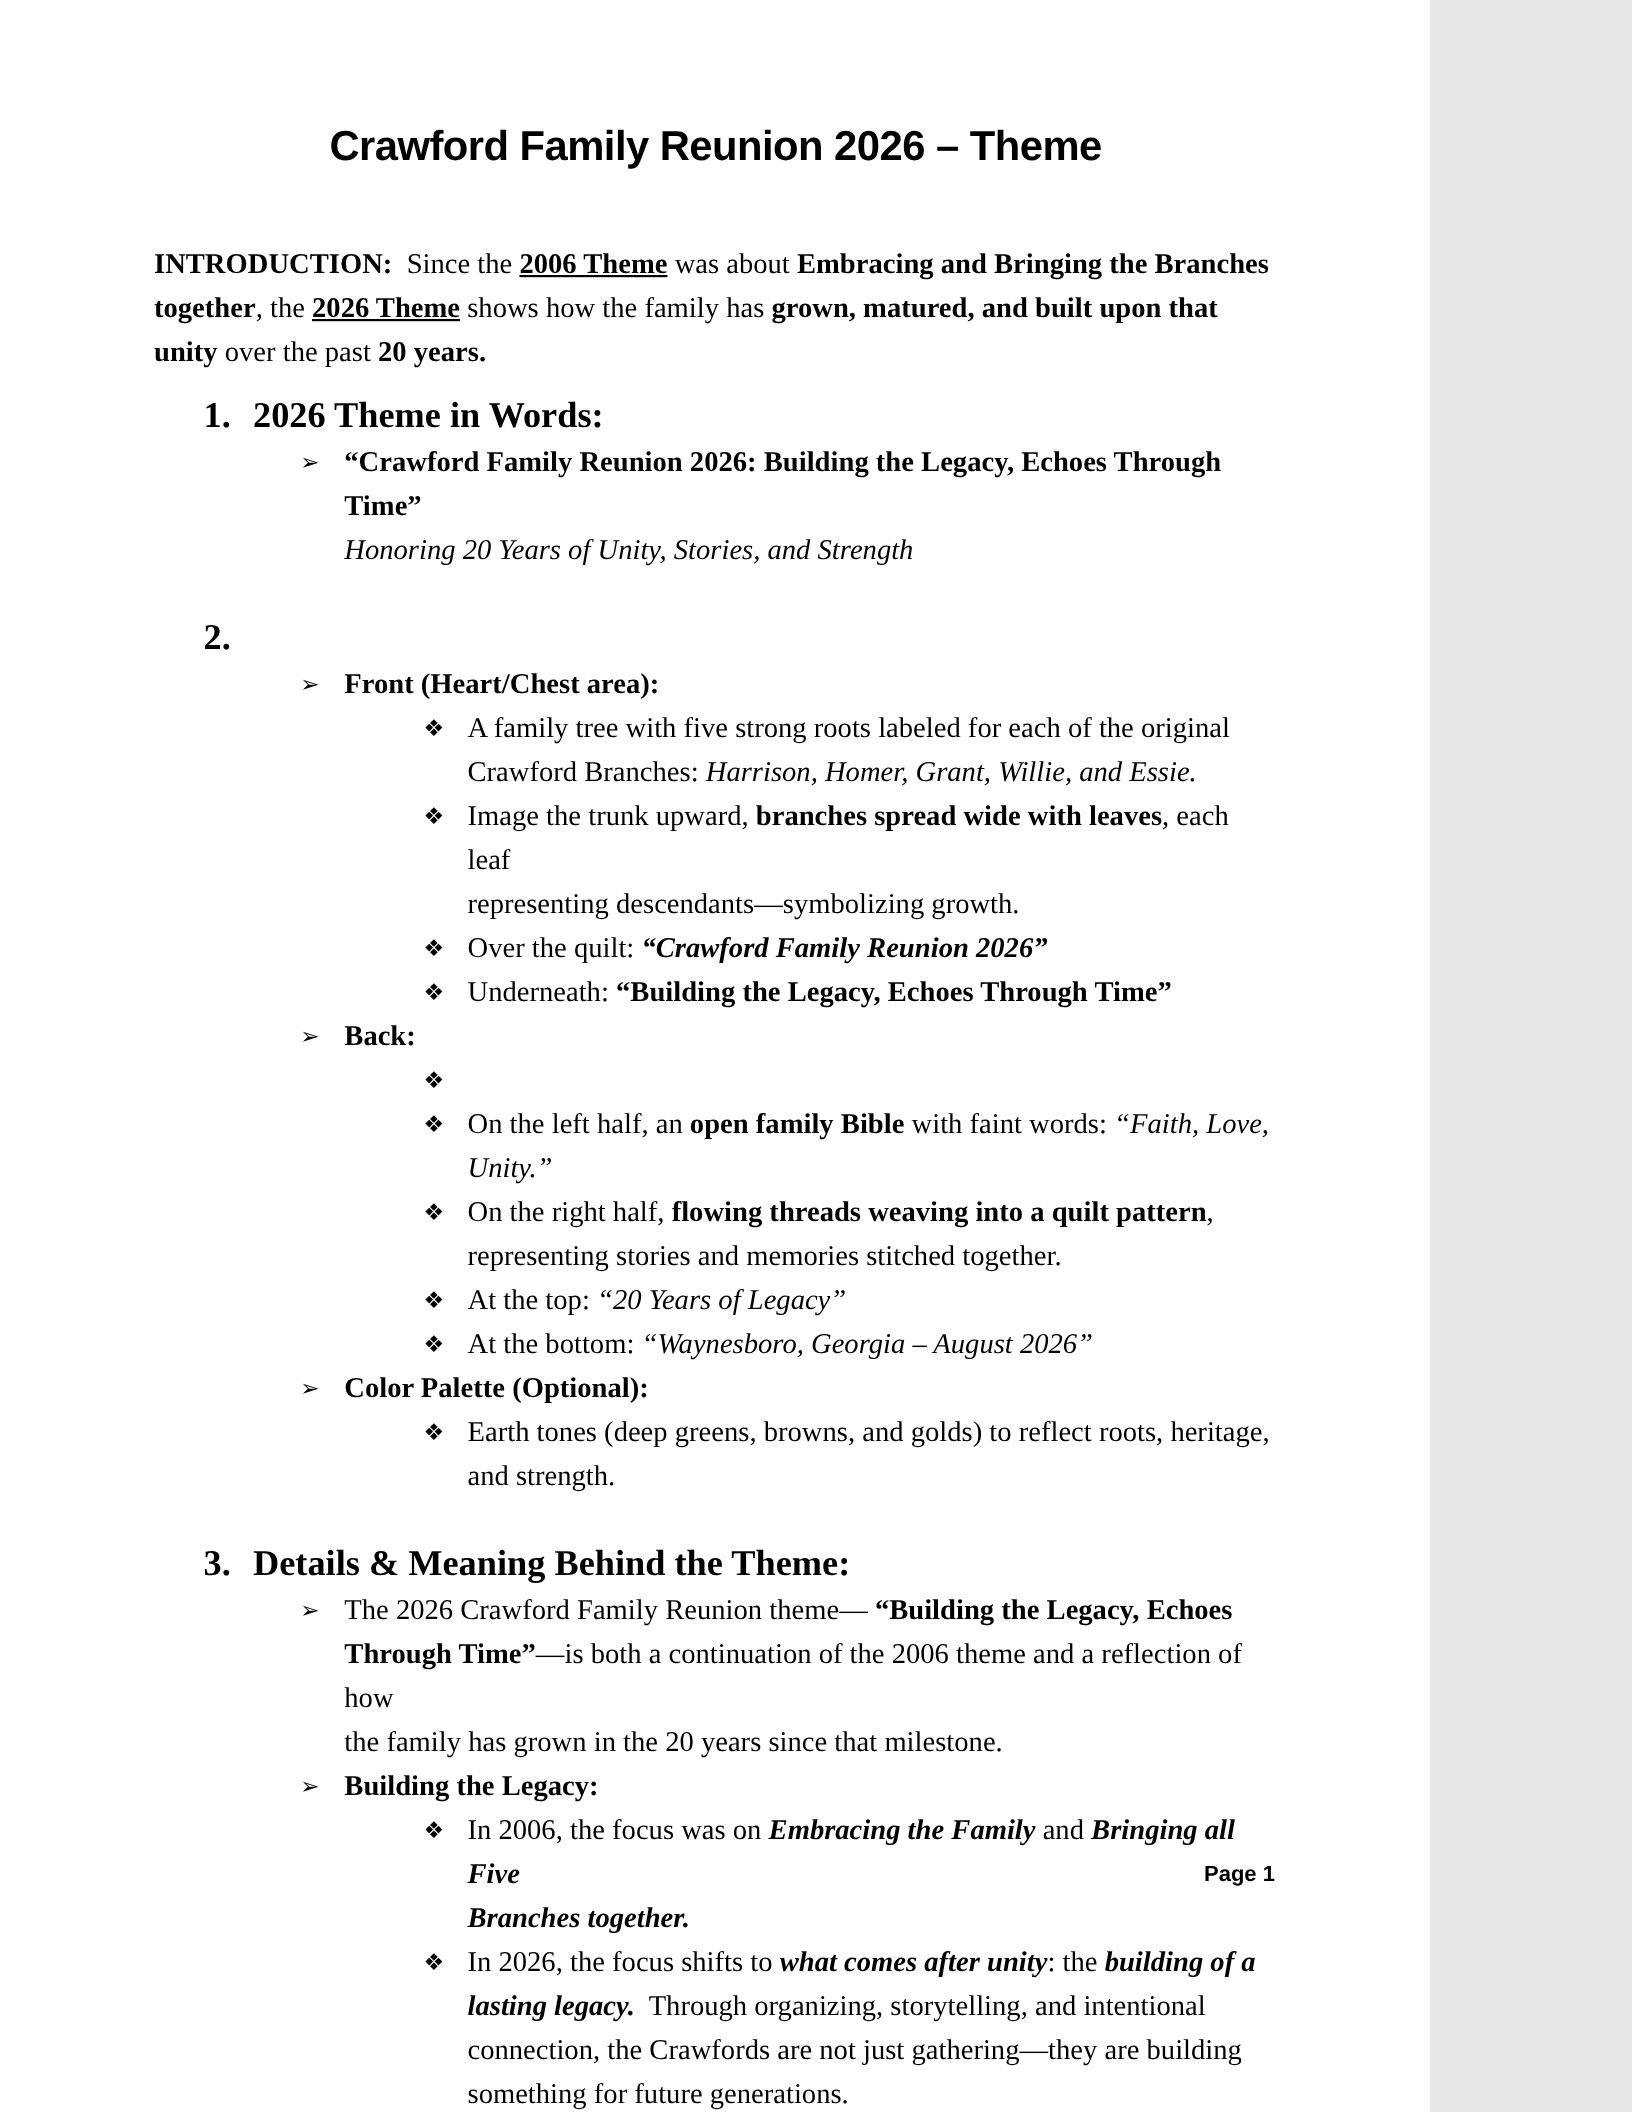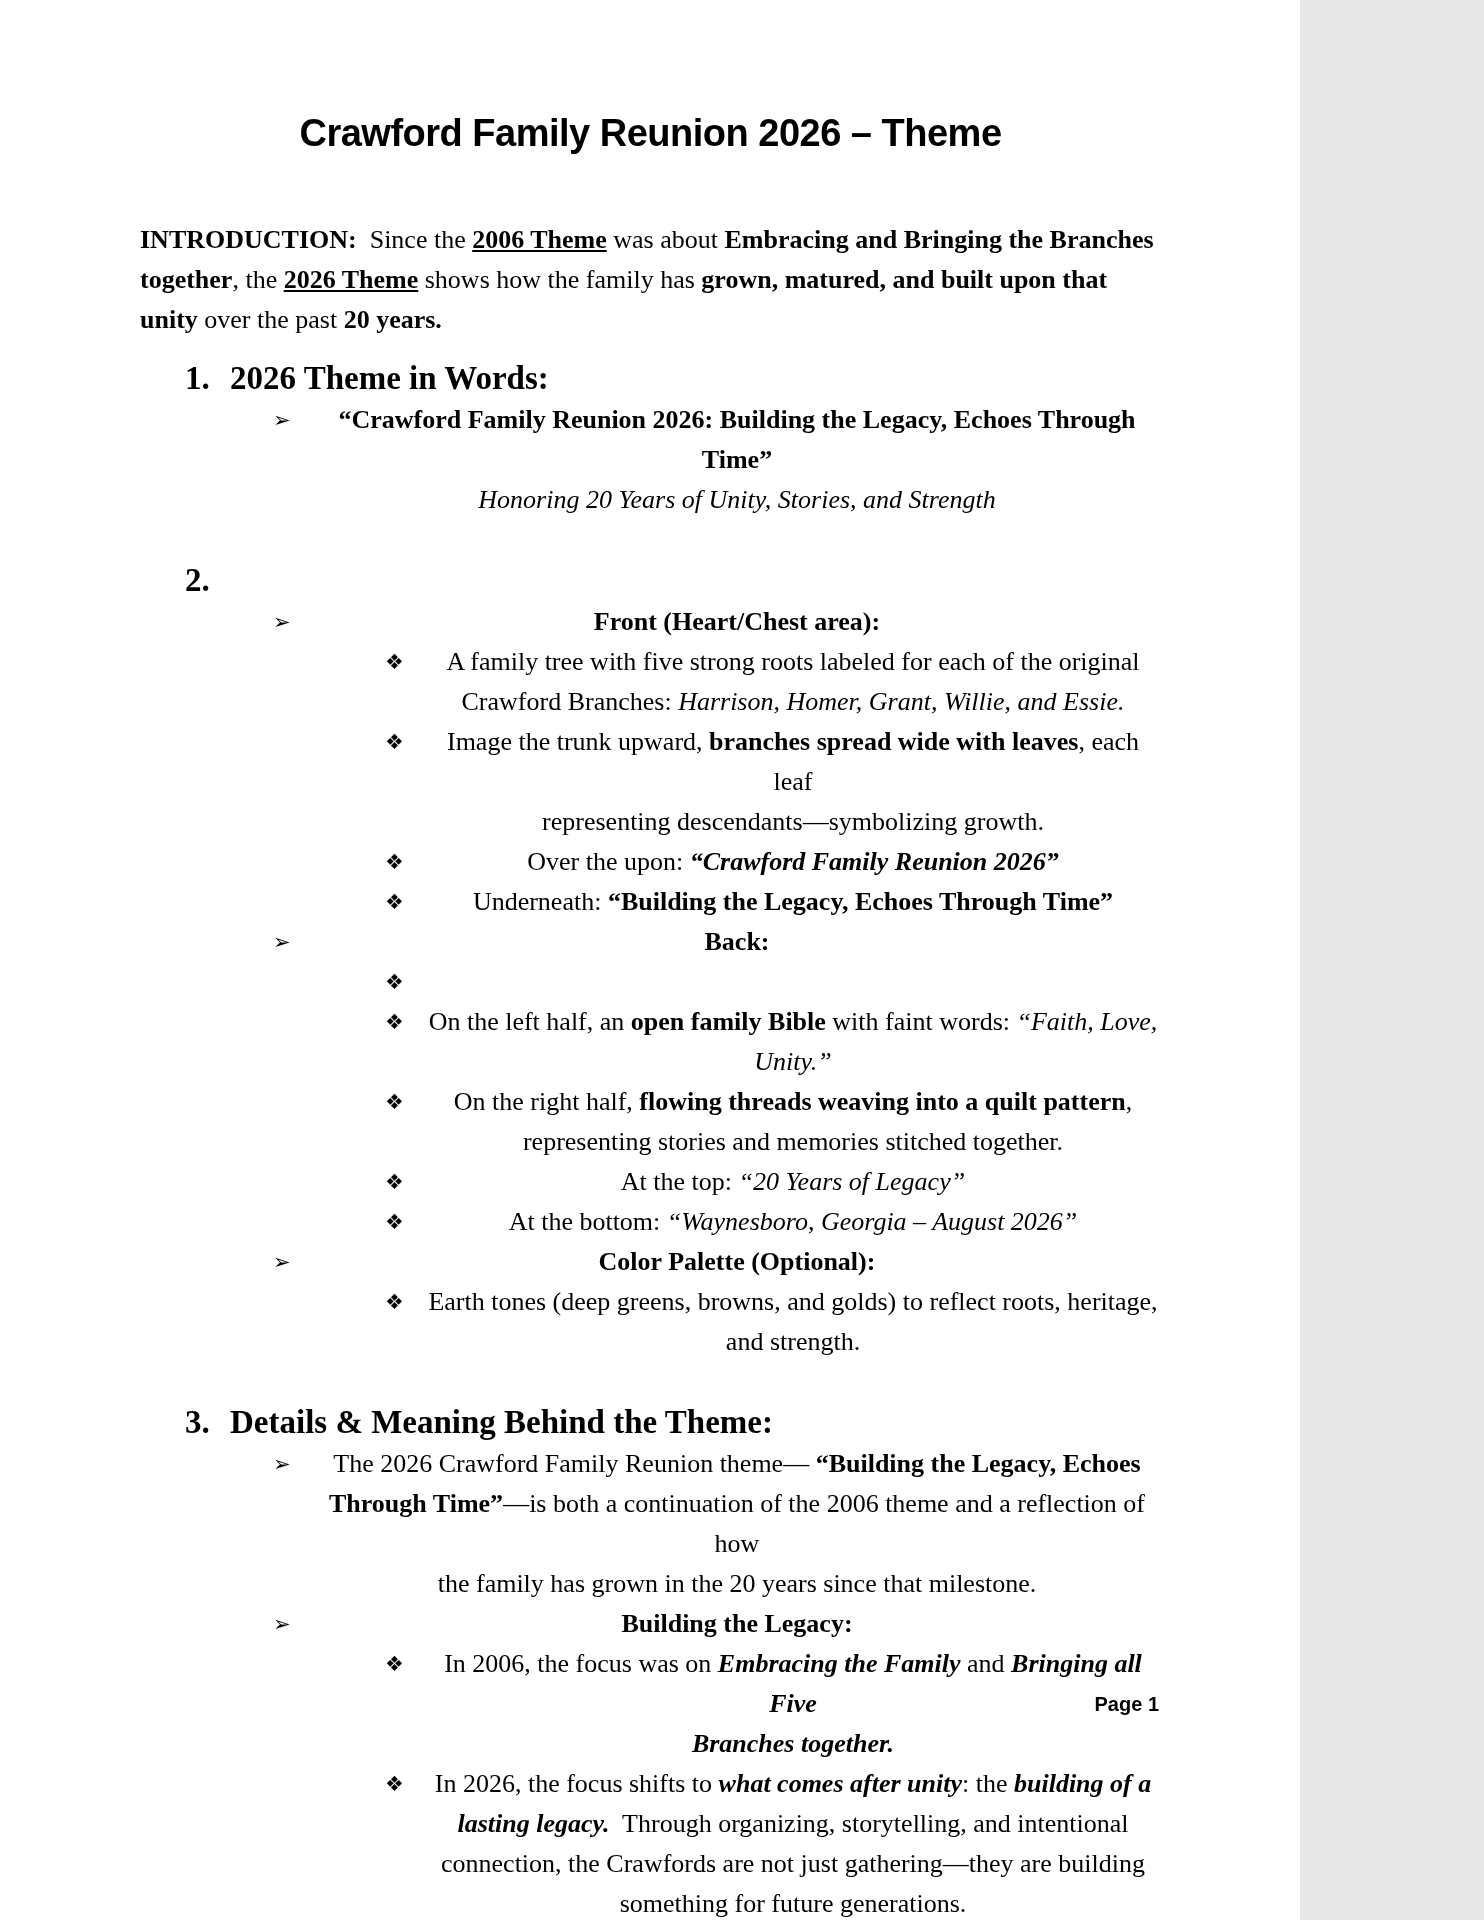--- a/index.html
+++ b/index.html
@@ -44,21 +44,21 @@
     line-height: 40px;
   }
   .li.l2 { padding-left: 133px; }
   .li.l3 { padding-left: 245px; }
   .li .marker {
     flex: 0 0 40px;
     font-family: "DejaVu Sans", sans-serif;
     font-size: 21px;
     line-height: 40px;
   }
-  .li .content { flex: 1 1 auto; white-space: pre-wrap; text-align: center; }
+  .li .content { flex: 1 1 auto; white-space: pre-wrap; }
   .b { font-weight: bold; }
   .i { font-style: italic; }
   .u { text-decoration: underline; margin-top: 10px; }
   .footer {
     position: absolute;
     top: 1692px;
     right: 141px;
     font-family: "Liberation Sans", sans-serif;
     font-weight: bold;
     font-size: 20px;
@@ -98,21 +98,21 @@
     <div class="li l3">
       <span class="marker">❖</span>
       <div class="content"><span>A family tree with five strong roots labeled for each of the original</span><br><span>Crawford Branches: </span><span class="i">Harrison, Homer, Grant, Willie, and Essie.</span></div>
     </div>
     <div class="li l3">
       <span class="marker">❖</span>
       <div class="content"><span>Image the trunk upward, </span><span class="b">branches spread wide with leaves</span><span>, each leaf</span><br><span>representing descendants—symbolizing growth.</span></div>
     </div>
     <div class="li l3">
       <span class="marker">❖</span>
-      <div class="content"><span>Over the upon: </span><span class="b i">“Crawford Family Reunion 2026”</span></div>
+      <div class="content"><span>Over the quilt: </span><span class="b i">“Crawford Family Reunion 2026”</span></div>
     </div>
     <div class="li l3">
       <span class="marker">❖</span>
       <div class="content"><span>Underneath: </span><span class="b">“Building the Legacy, Echoes Through Time”</span></div>
     </div>
 
     <div class="li l2">
       <span class="marker">➢</span>
       <div class="content"><span class="b">Back:</span></div>
     </div>

